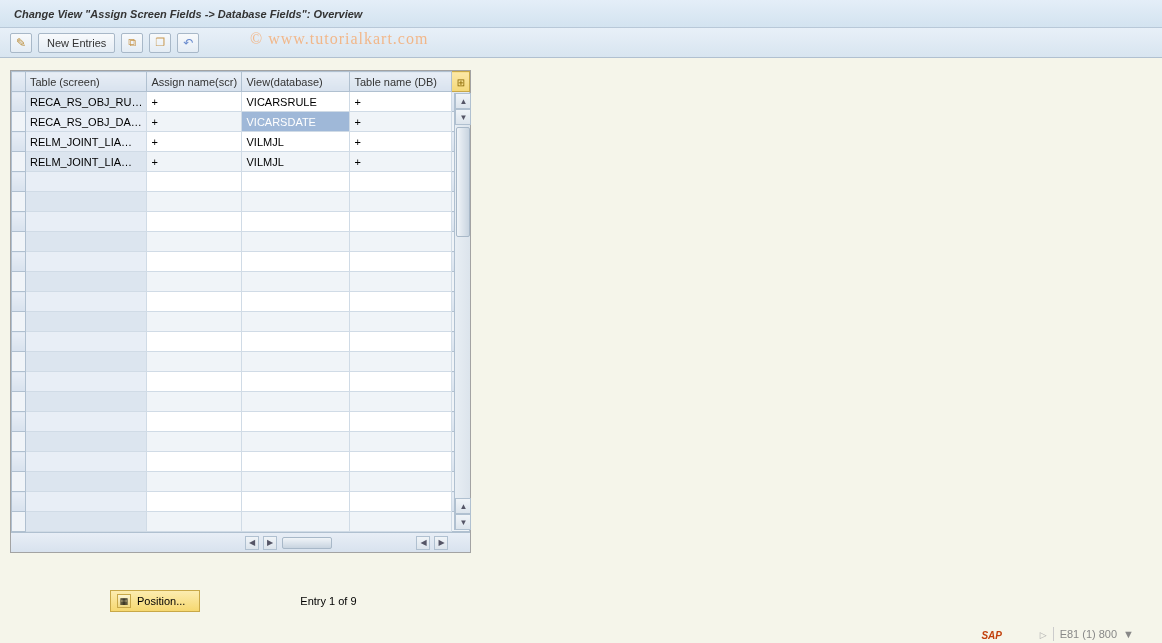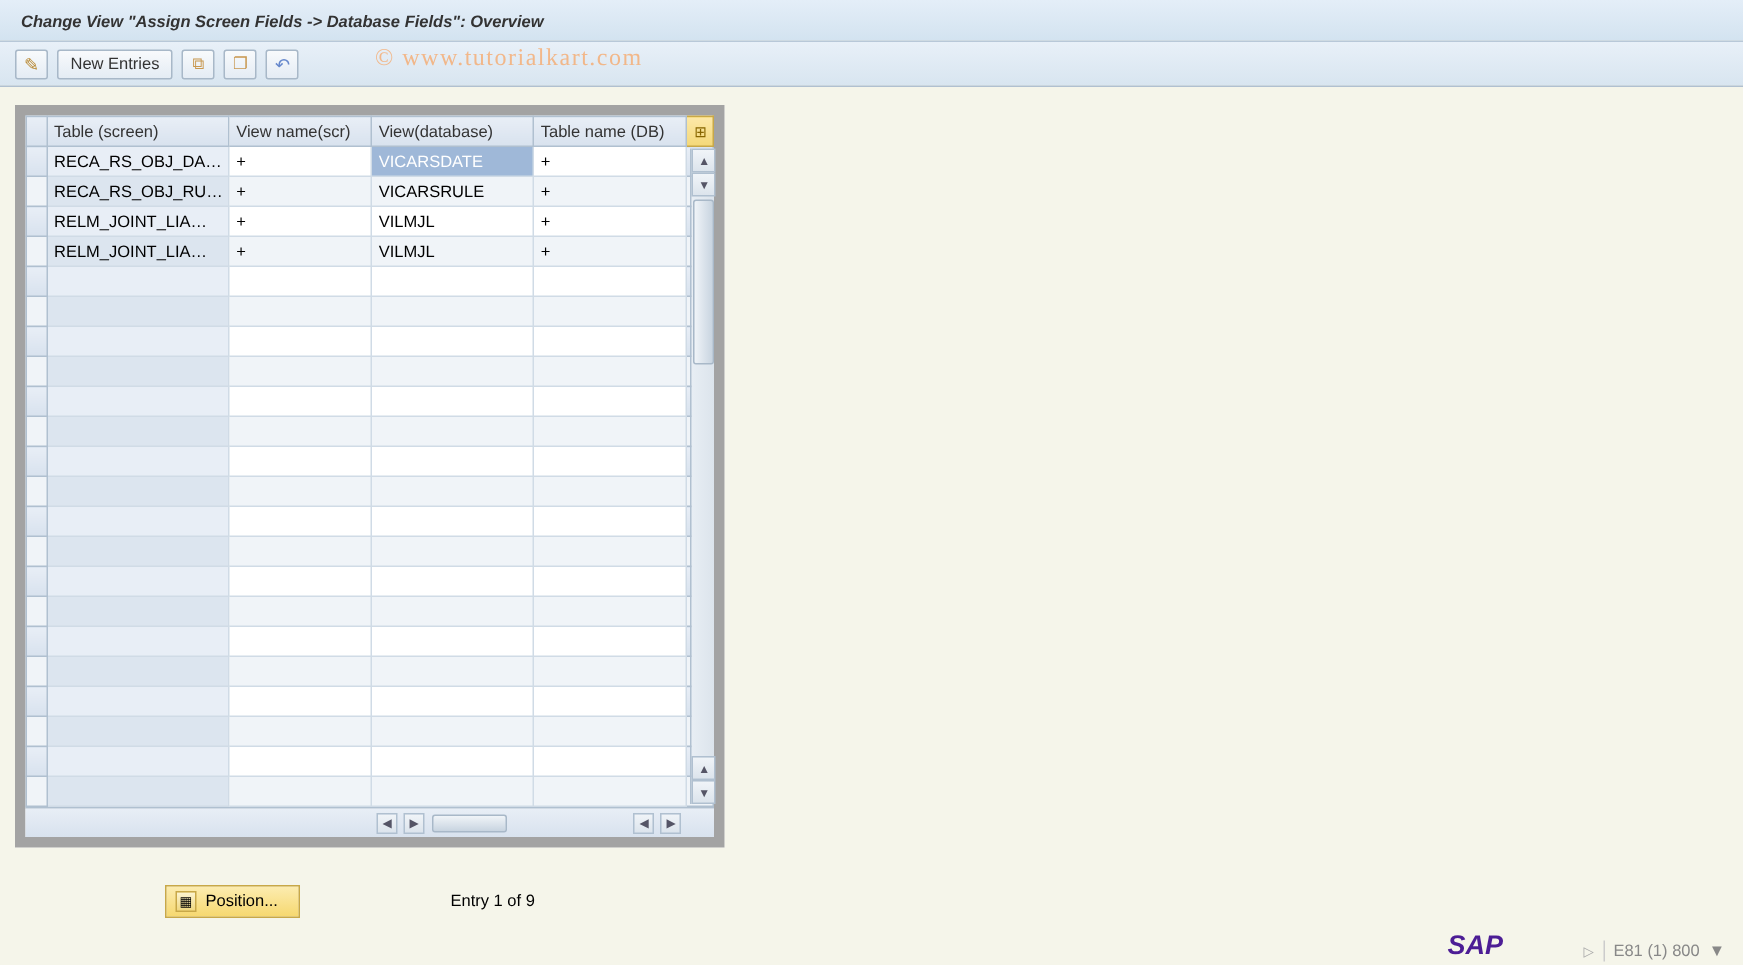--- a/index.html
+++ b/index.html
@@ -52,21 +52,21 @@
       font-size: 11px;
       color: #333;
     }
     .icon-pencil::before { content: "✎"; color: #b88830; font-size: 12px; }
     .icon-copy::before { content: "⧉"; color: #c89850; font-size: 11px; }
     .icon-copy2::before { content: "❐"; color: #c89850; font-size: 11px; }
     .icon-undo::before { content: "↶"; color: #6688cc; font-size: 12px; }
     .content-area { padding: 12px 10px; }
     .table-wrap {
       display: inline-block;
-      border: 7px solid #a3a3a3;
+      border: 1px solid #a3a3a3;
       background: #fff;
       position: relative;
     }
     .grid {
       border-collapse: collapse;
       table-layout: fixed;
     }
     .grid th {
       background: linear-gradient(#e8eef6, #d8e2ee);
       color: #333;
@@ -196,26 +196,26 @@
       display: flex;
       align-items: center;
       gap: 100px;
     }
     .sap-logo {
       position: absolute;
       right: 160px;
       bottom: 2px;
       font-weight: bold;
       font-style: italic;
-      color: #4c1d95;
-      font-size: 18px;
+      color: #c2410c;
+      font-size: 10px;
     }
     .status-right {
       position: absolute;
-      right: 12px;
+      right: 28px;
       bottom: 2px;
       color: #888;
       font-size: 10px;
       display: flex;
       align-items: center;
       gap: 6px;
     }
     .status-right .tri::before { content: "▷"; color: #aaa; font-size: 9px; }
     .status-sep { width: 1px; height: 14px; background: #ccc; }
   </style>
@@ -251,40 +251,40 @@
         <col style="width:110px">
         <col style="width:95px">
         <col style="width:108px">
         <col style="width:102px">
         <col style="width:18px">
       </colgroup>
       <thead>
         <tr>
           <th class="rowh"></th>
           <th>Table (screen)</th>
-          <th>View name(scr)</th>
+          <th>Assign name(scr)</th>
           <th>View(database)</th>
           <th>Table name (DB)</th>
           <th class="settings-col"><span class="settings-icon"></span></th>
         </tr>
       </thead>
       <tbody id="grid-body">
           <tr>
             <td class="rowh"></td>
+            <td class="dark-readonly">RECA_RS_OBJ_RU…</td>
+            <td>+</td>
+            <td>VICARSRULE</td>
+            <td>+</td>
+            <td class="rowh"></td>
+          </tr>
+          <tr>
+            <td class="rowh"></td>
             <td class="readonly">RECA_RS_OBJ_DA…</td>
             <td>+</td>
             <td class="selected-cell">VICARSDATE</td>
-            <td>+</td>
-            <td class="rowh"></td>
-          </tr>
-          <tr>
-            <td class="rowh"></td>
-            <td class="dark-readonly">RECA_RS_OBJ_RU…</td>
-            <td>+</td>
-            <td>VICARSRULE</td>
             <td>+</td>
             <td class="rowh"></td>
           </tr>
           <tr>
             <td class="rowh"></td>
             <td class="readonly">RELM_JOINT_LIA…</td>
             <td>+</td>
             <td>VILMJL</td>
             <td>+</td>
             <td class="rowh"></td>

